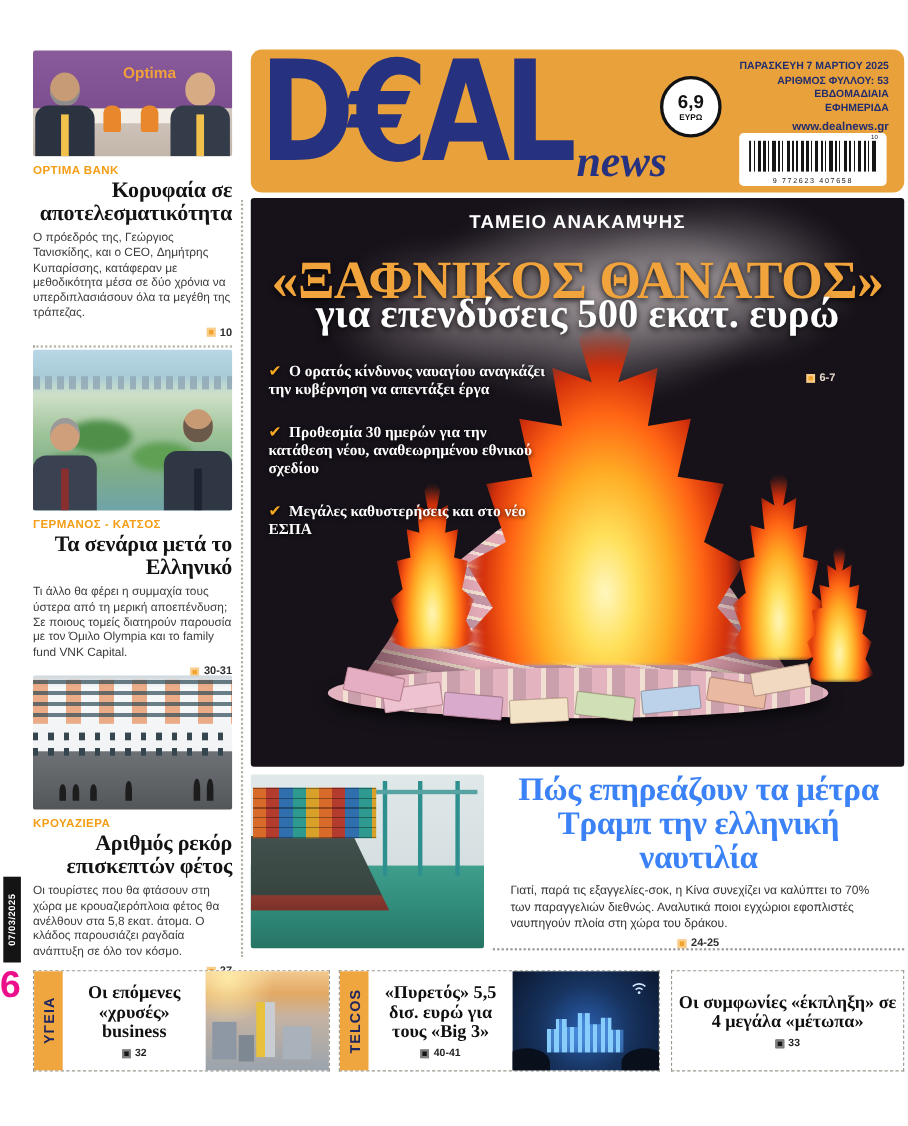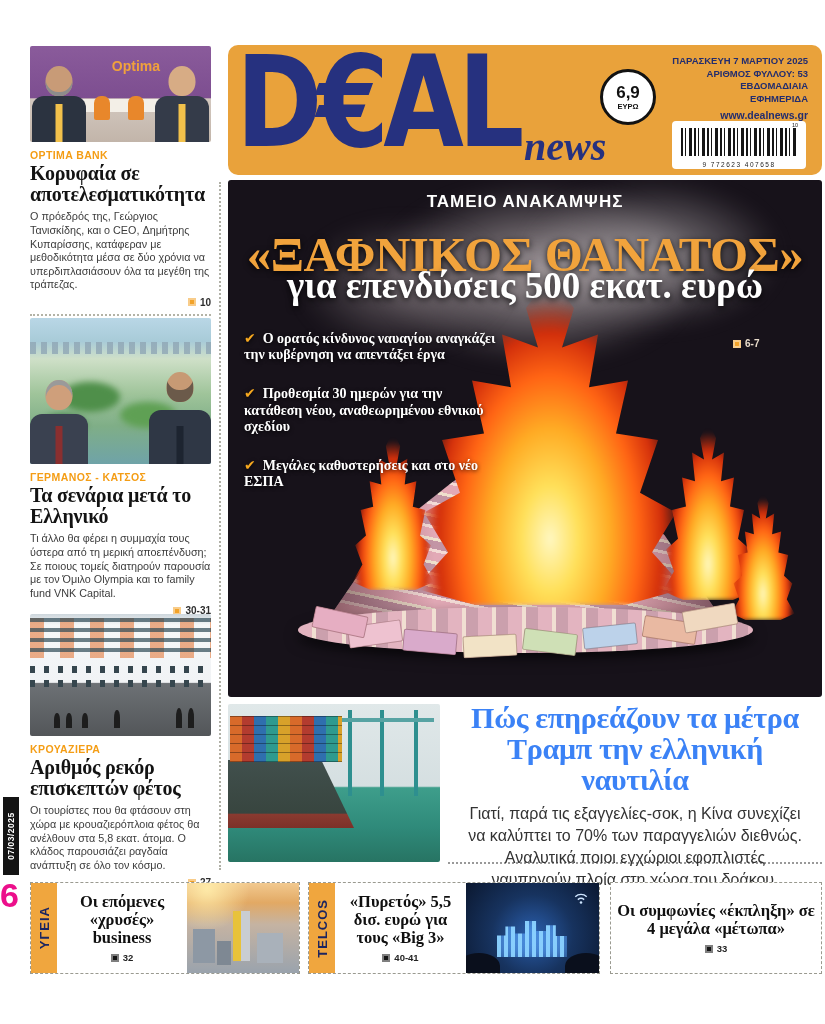--- a/index.html
+++ b/index.html
@@ -10,21 +10,21 @@
   .edge-date{position:absolute;left:3px;top:797px;width:16px;height:78px;background:#141414;
              display:flex;align-items:center;justify-content:center;}
   .edge-date span{transform:rotate(-90deg);white-space:nowrap;color:#fff;font-size:8.5px;font-weight:bold;letter-spacing:.5px;}
   .edge-num{position:absolute;left:0px;top:876px;color:#ec0f8b;font-size:34px;font-weight:bold;}
 
   
   .side-story{position:absolute;left:30px;width:181px;}
   .s-img{position:relative;width:181px;overflow:hidden;border-radius:2px;}
   .kicker{color:#f49d15;font-size:10.5px;font-weight:bold;letter-spacing:.4px;margin:7px 0 2px;}
   .side-story h3{font-family:"Liberation Serif","DejaVu Serif",serif;font-weight:bold;font-size:20px;
-                 line-height:1.06;color:#131313;margin:0 0 5px;letter-spacing:-.2px;}
+                 line-height:1.06;color:#131313;margin:0 0 5px;letter-spacing:-.2px;text-align:right;}
   .side-story p{font-size:10.8px;color:#3c3c3c;line-height:1.26;margin:0 0 5px;}
   .refrow{display:flex;justify-content:flex-end;align-items:center;gap:4px;font-size:10px;font-weight:bold;color:#2e2e2e;
           border-bottom:2px dotted #b3b3a6;padding-bottom:6px;}
   .refrow.center{justify-content:center;border-bottom:none;padding-bottom:0;}
   .sq{width:8px;height:8px;background:#f2a32a;display:inline-block;box-shadow:inset 0 0 0 2px rgba(255,255,255,.45);}
   .sq.dark{background:#161616;}
 
   
   .img-optima{height:96px;background:linear-gradient(180deg,#8a5b9b 0%,#7d4e90 54%,#d3c8bf 55%,#c2b5aa 100%);}
   .optima-logo{position:absolute;top:12px;left:50%;transform:translateX(-18%);color:#f0a13c;font-weight:bold;font-size:14px;}
@@ -111,21 +111,21 @@
   .crane-h{position:absolute;top:14px;left:70px;right:6px;height:4px;background:#57a3a3;}
   .ship-hull{position:absolute;left:0;top:56px;width:126px;height:68px;
              clip-path:polygon(0 0,74% 0,100% 100%,0 100%);
              background:linear-gradient(180deg,#41504d 0%,#38453f 78%,#8a3a30 80%,#7c3028 100%);}
   .containers{position:absolute;left:2px;top:12px;width:112px;height:46px;
               background:repeating-linear-gradient(180deg,rgba(0,0,0,.35) 0 1px,rgba(0,0,0,0) 1px 9px),
                          repeating-linear-gradient(90deg,#d86a2a 0 12px,#b33c2f 12px 24px,#2f6fae 24px 36px,#2e9a8f 36px 48px,#d8a12a 48px 60px);}
   .mid-text{position:absolute;left:220px;top:0;right:0;height:160px;border-bottom:2px dotted #999;}
   .mid-text h2{margin:0;padding:0 14px;text-align:center;font-family:"Liberation Serif","DejaVu Serif",serif;
                font-weight:bold;font-size:30px;line-height:1.04;color:#3b82f6;letter-spacing:-.3px;}
-  .mid-text p{margin:7px 16px 0;text-align:center;font-size:16px;line-height:1.38;color:#333;}
+  .mid-text p{margin:7px 16px 0;font-size:11px;line-height:1.38;color:#333;}
   .mid-ref{margin-top:4px;}
 
   
   .strip-box{position:absolute;top:882px;height:92px;background:#fff;border:1.5px dashed #9a9a90;
              display:flex;align-items:stretch;box-sizing:border-box;}
   .strip-label{width:26px;background:#f0a63e;display:flex;align-items:center;justify-content:center;}
   .strip-label span{writing-mode:vertical-rl;transform:rotate(180deg);font-weight:bold;font-size:13px;
                     letter-spacing:1px;color:#1c2560;}
   .strip-text{flex:1;display:flex;flex-direction:column;align-items:center;justify-content:center;padding:3px 5px;}
   .strip-text h4{margin:0;text-align:center;font-family:"Liberation Serif","DejaVu Serif",serif;

